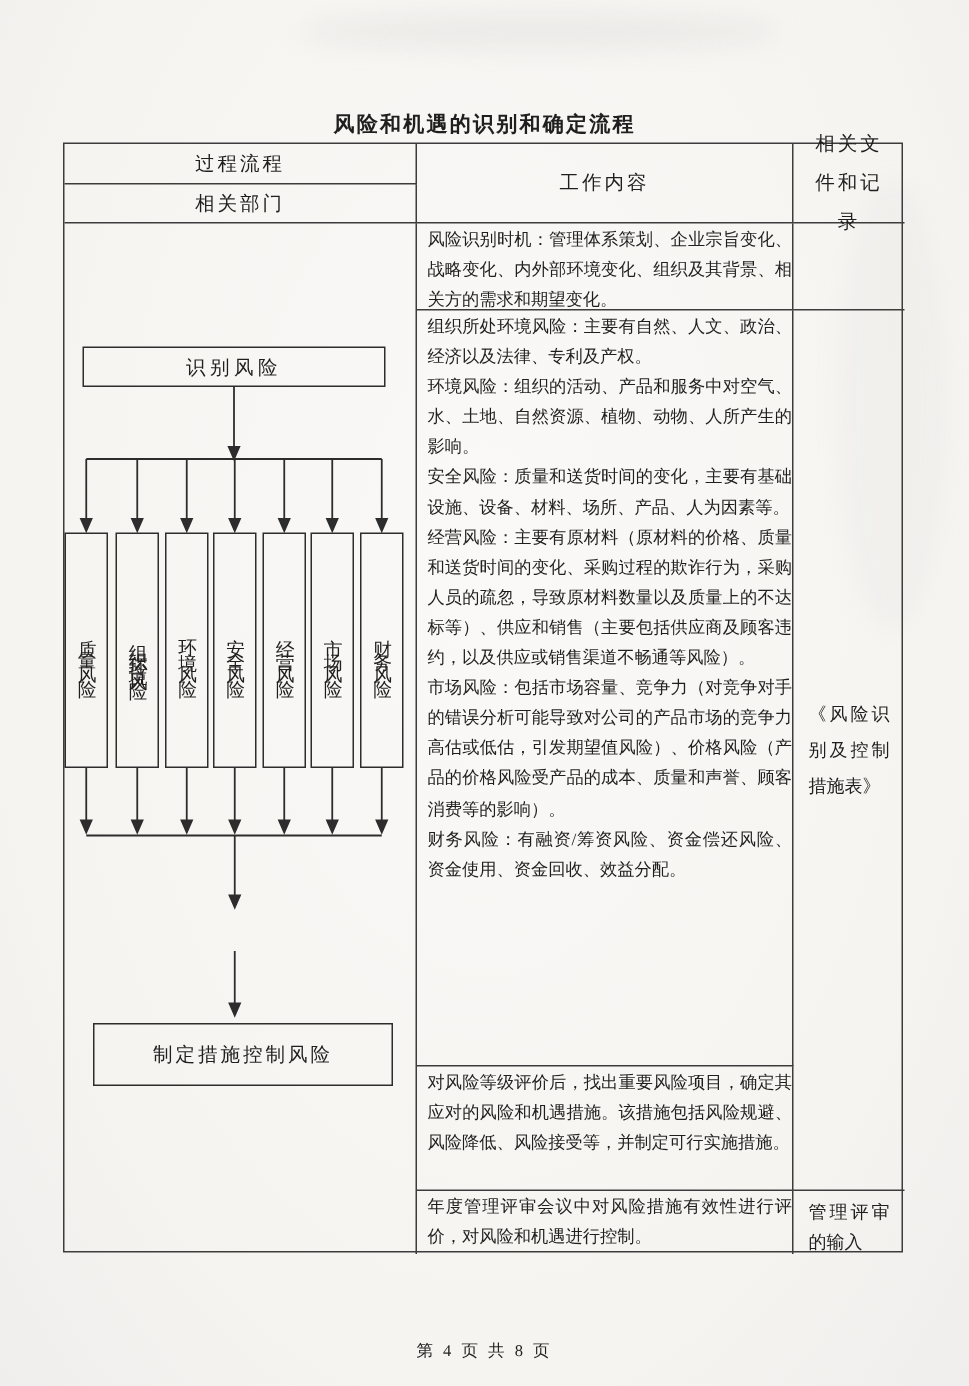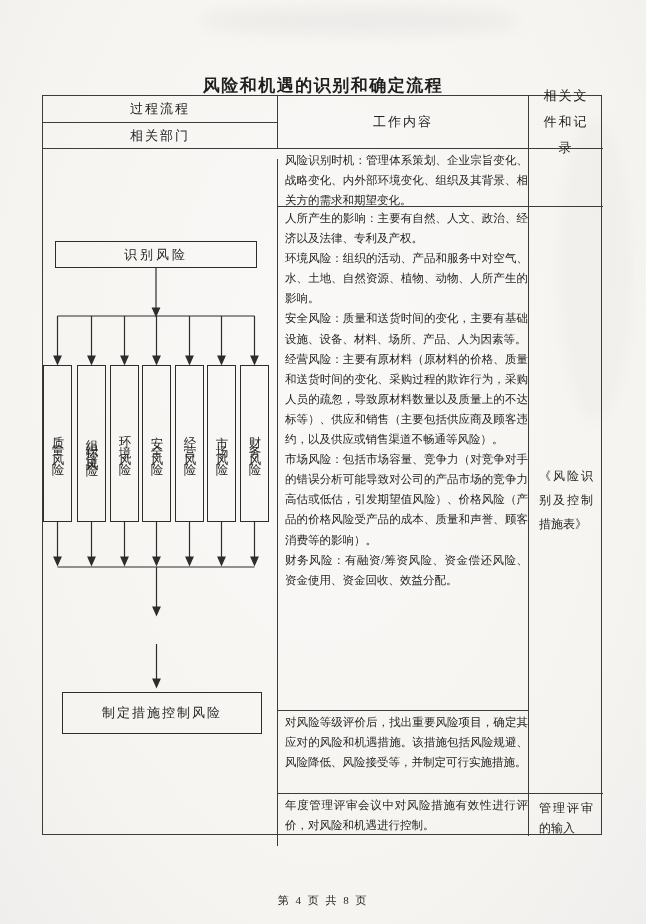--- a/index.html
+++ b/index.html
@@ -10,21 +10,21 @@
     font-family:"Liberation Serif","DejaVu Serif",serif;
     color:#1f1f1f; overflow:hidden;
     -webkit-font-smoothing:antialiased;
   }
   .smudge { position:absolute; border-radius:50%; filter:blur(8px); pointer-events:none; }
   .smudge1 { left:200px; top:8px; width:320px; height:26px; background:rgba(190,190,188,.18); }
   .smudge2 { left:560px; top:120px; width:70px; height:300px; background:rgba(200,200,198,.10); }
 
   .doc-title {
     position:absolute; left:0; top:74px; width:100%;
-    text-align:center; font-size:17px; font-weight:bold; letter-spacing:1.5px;
+    text-align:center; font-size:14px; font-weight:bold; letter-spacing:1.5px;
   }
 
   .tbl { position:absolute; left:42px; top:95px; width:560px; height:740px;
          border:1px solid #3c3c3c; box-sizing:border-box; }
   .cell { position:absolute; box-sizing:border-box; }
   .br { border-right:1px solid #3c3c3c; }
   .bb { border-bottom:1px solid #3c3c3c; }
   .hdr { display:flex; align-items:center; justify-content:center;
          font-size:13px; letter-spacing:2px; }
 
@@ -34,21 +34,21 @@
   .c3 { left:486px; width:74px; }
 
   .h-top    { top:0; height:27px; }
   .h-bot    { top:27px; height:26px; }
   .h-full   { top:0; height:53px; }
   .row1     { top:53px;  height:58px; }
   .row2     { top:111px; height:504px; }
   .row23    { top:111px; height:587px; }
   .row3     { top:615px; height:83px; }
   .row4     { top:698px; height:42px; }
-  .c1-body  { top:63px;  height:687px; }
+  .c1-body  { top:53px;  height:687px; }
 
   .worktext {
     font-size:11.5px; line-height:20.1px; letter-spacing:0;
     text-align:justify; text-justify:inter-character;
     padding:1px 0 0 7px; overflow:hidden;
   }
   .worktext p { margin:0; padding:0; width:243px; }
 
   .doccell {
     display:flex; align-items:center; justify-content:center;
@@ -181,21 +181,21 @@
 
         <div class="stepbox step3">制定措施控制风险</div>
       </div>
     </div>
 
     <div class="cell c2 row1 br bb worktext">
       <p>风险识别时机：管理体系策划、企业宗旨变化、战略变化、内外部环境变化、组织及其背景、相关方的需求和期望变化。</p>
     </div>
 
     <div class="cell c2 row2 br bb worktext">
-      <p>人所产生的影响：主要有自然、人文、政治、经济以及法律、专利及产权。</p>
+      <p>组织所处环境风险：主要有自然、人文、政治、经济以及法律、专利及产权。</p>
       <p>环境风险：组织的活动、产品和服务中对空气、水、土地、自然资源、植物、动物、人所产生的影响。</p>
       <p>安全风险：质量和送货时间的变化，主要有基础设施、设备、材料、场所、产品、人为因素等。</p>
       <p>经营风险：主要有原材料（原材料的价格、质量和送货时间的变化、采购过程的欺诈行为，采购人员的疏忽，导致原材料数量以及质量上的不达标等）、供应和销售（主要包括供应商及顾客违约，以及供应或销售渠道不畅通等风险）。</p>
       <p>市场风险：包括市场容量、竞争力（对竞争对手的错误分析可能导致对公司的产品市场的竞争力高估或低估，引发期望值风险）、价格风险（产品的价格风险受产品的成本、质量和声誉、顾客消费等的影响）。</p>
       <p>财务风险：有融资/筹资风险、资金偿还风险、资金使用、资金回收、效益分配。</p>
     </div>
 
     <div class="cell c2 row3 br bb worktext">
       <p>对风险等级评价后，找出重要风险项目，确定其应对的风险和机遇措施。该措施包括风险规避、风险降低、风险接受等，并制定可行实施措施。</p>
     </div>

